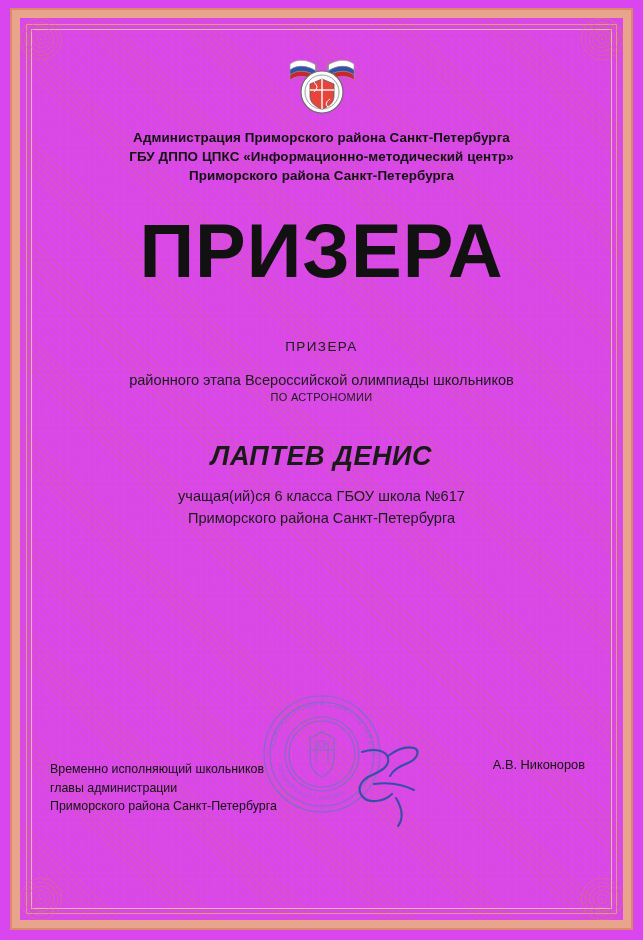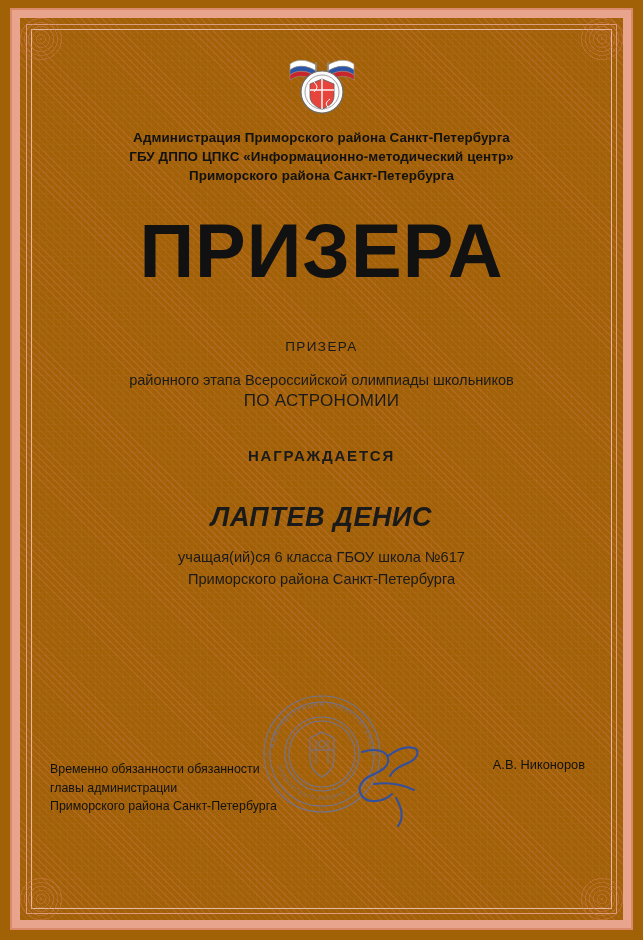--- a/index.html
+++ b/index.html
@@ -11,21 +11,21 @@
     width: 643px;
     height: 940px;
     font-family: "Liberation Sans", sans-serif;
     overflow: hidden;
   }
 
   .page {
     position: relative;
     width: 643px;
     height: 940px;
-    background: #a16207;
+    background: #d946ef;
   }
 
   
   .border-outer {
     position: absolute;
     left: 10px; top: 8px; right: 10px; bottom: 10px;
     border: 10px solid #e8a48c;
     border-radius: 2px;
     box-sizing: border-box;
     background:
@@ -120,21 +120,21 @@
     font-size: 13.5px;
     font-weight: normal;
     letter-spacing: 1.4px;
   }
   .stage {
     margin-top: 16px;
     font-size: 14.6px;
     line-height: 1.45;
   }
   .subject {
-    font-size: 17px;
+    font-size: 11px;
     letter-spacing: .3px;
   }
   .awarded {
     margin-top: 36px;
     font-size: 15px;
     font-weight: bold;
     letter-spacing: 1.8px;
   }
   .recipient {
     margin-top: 38px;
@@ -250,21 +250,20 @@
       <div>ГБУ ДППО ЦПКС «Информационно-методический центр»</div>
       <div>Приморского района Санкт-Петербурга</div>
     </div>
 
     <div class="title">ПРИЗЕРА</div>
 
     <div class="prize-label">ПРИЗЕРА</div>
     <div class="stage">районного этапа Всероссийской олимпиады школьников</div>
     <div class="subject">ПО АСТРОНОМИИ</div>
 
-    <div class="awarded">НАГРАЖДАЕТСЯ</div>
 
     <div class="recipient">ЛАПТЕВ ДЕНИС</div>
 
     <div class="class-line">
       <div>учащая(ий)ся 6 класса ГБОУ школа №617</div>
       <div>Приморского района Санкт-Петербурга</div>
     </div>
 
     <div class="footer">
 
@@ -305,21 +304,21 @@
           <g fill="none" stroke="#2f4fa3" stroke-width="2.1" stroke-linecap="round">
             <path d="M18 10 C30 6, 42 8, 44 16 C46 26, 34 30, 26 34 C18 38, 12 46, 18 54 C24 62, 40 60, 48 52"></path>
             <path d="M44 14 C52 8, 62 4, 70 6 C76 8, 74 16, 66 20 C58 24, 50 26, 46 34"></path>
             <path d="M30 42 C44 40, 58 42, 70 48"></path>
             <path d="M52 56 C58 66, 60 76, 54 84"></path>
           </g>
         </svg>
       </div>
 
       <div class="footer-left">
-        <div>Временно обязанности обязанности</div>
+        <div>Временно исполняющий школьников</div>
         <div>главы администрации</div>
         <div>Приморского района Санкт-Петербурга</div>
       </div>
 
       <div class="footer-right">А.В. Никоноров</div>
 
     </div>
 
   </div>
 </div>

